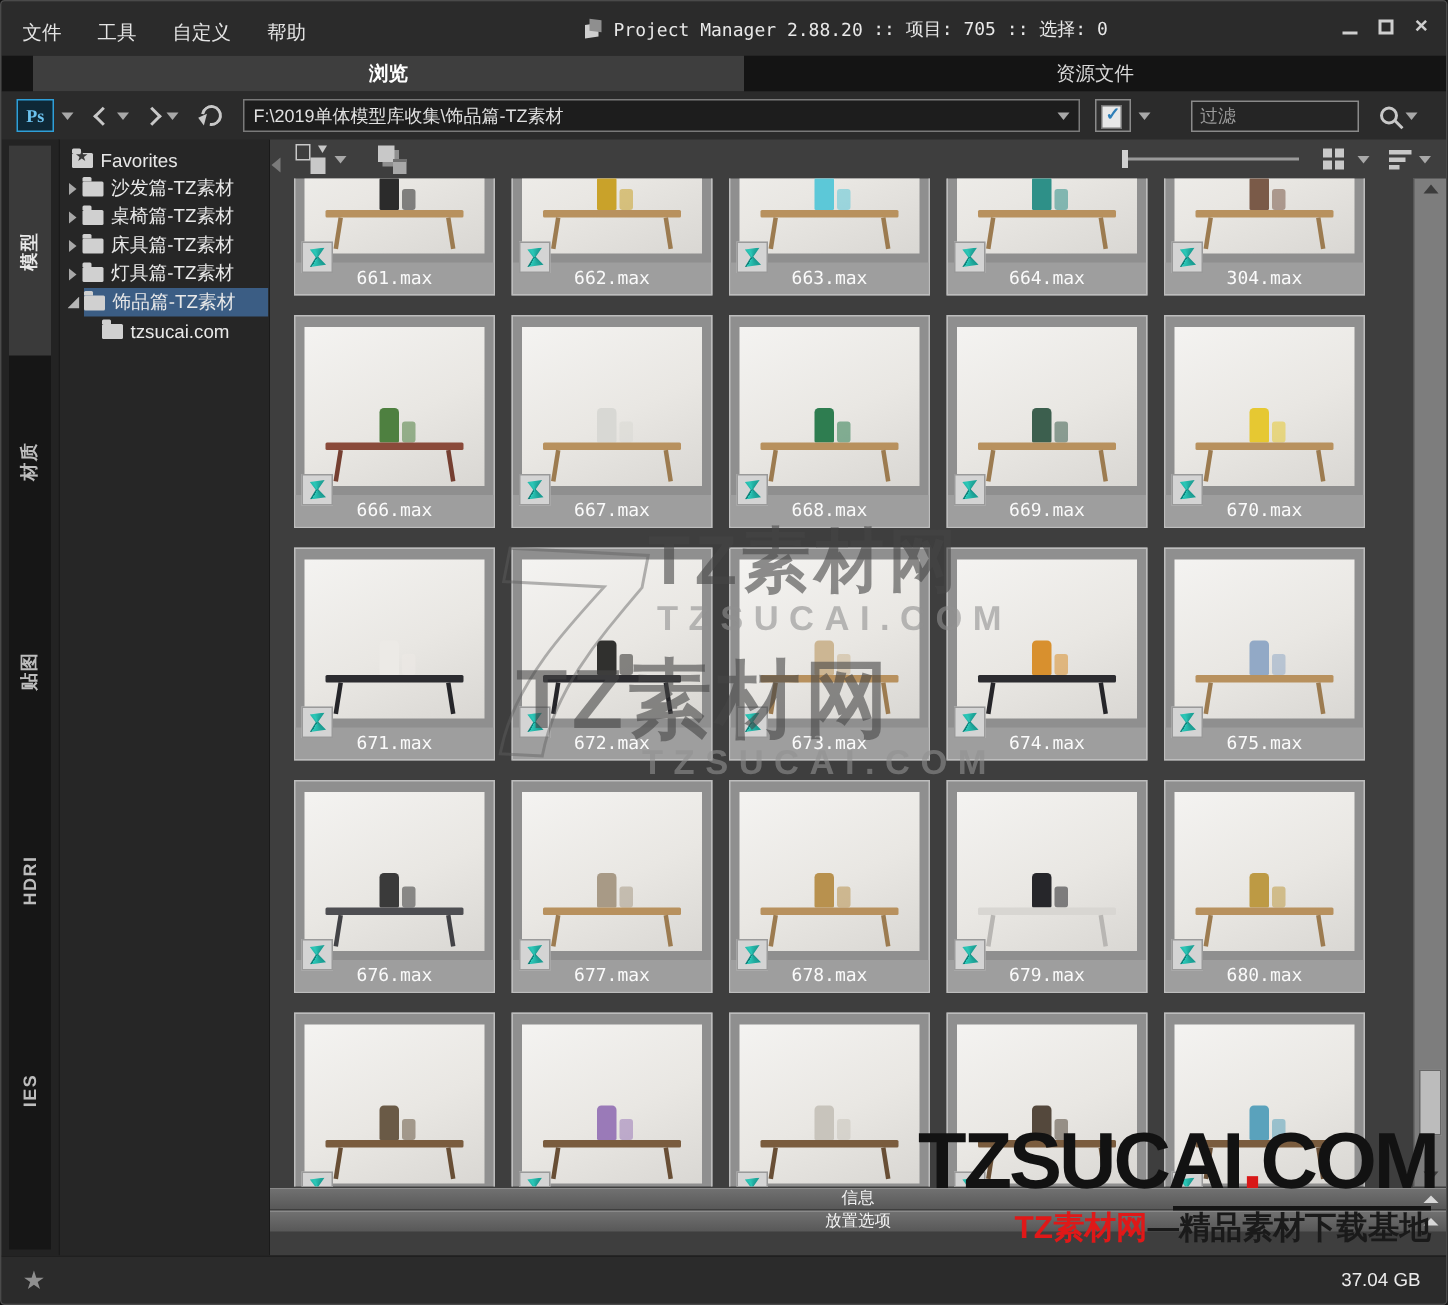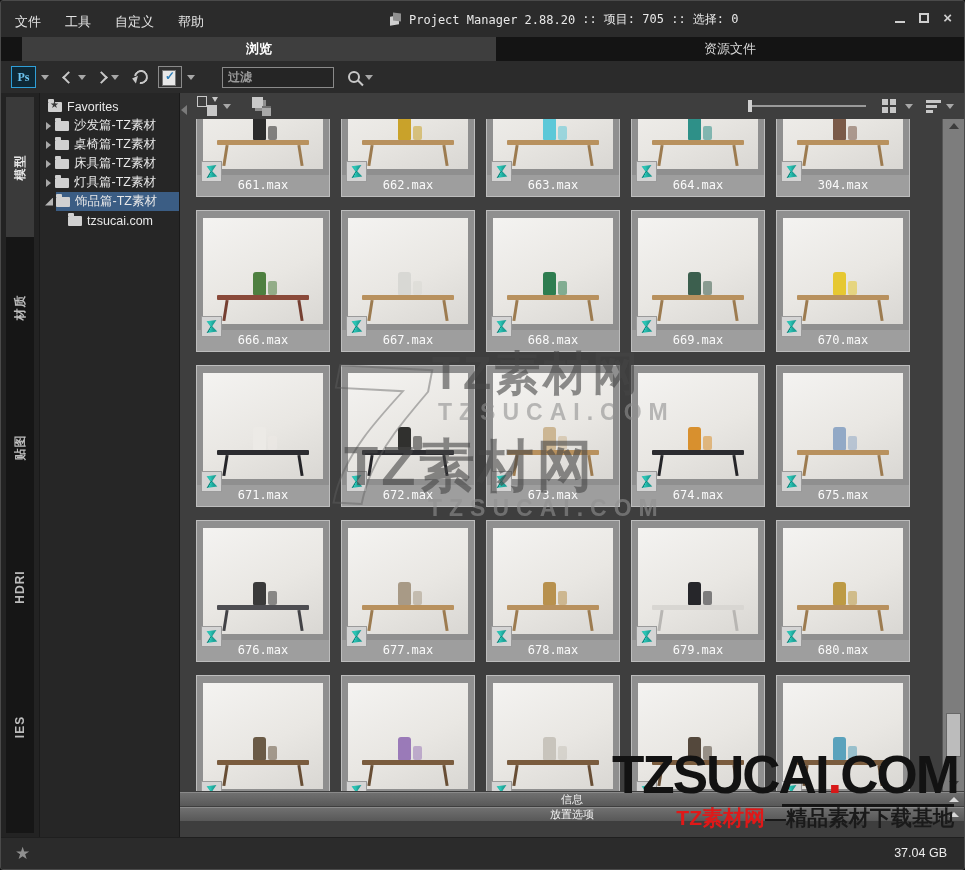--- a/index.html
+++ b/index.html
@@ -36,21 +36,21 @@
   .chev{display:inline-block;width:9px;height:9px;border-left:2px solid #c8c8c8;border-bottom:2px solid #c8c8c8;}
   .chev.back{transform:rotate(45deg);margin-left:10px;}
   .chev.fwd{transform:rotate(225deg);margin-left:6px;}
   .refresh{width:14px;height:14px;border:2px solid #c8c8c8;border-radius:50%;border-left-color:transparent;transform:rotate(-35deg);position:relative;margin-left:10px;}
   .refresh::after{content:"";position:absolute;left:-4px;top:-1px;border-top:4px solid transparent;border-bottom:4px solid transparent;border-right:5px solid #c8c8c8;transform:rotate(50deg);}
   .pathbox{margin-left:14px;width:558px;height:22px;background:#1d1d1d;border:1px solid #7a7a7a;display:flex;align-items:center;padding:0 6px;position:relative;}
   .pathtext{color:#e0e0e0;font-size:12px;white-space:nowrap;overflow:hidden;flex:1;}
   .preset{width:24px;height:22px;border:1px solid #8a8a8a;background:#303030;position:relative;margin-left:10px;}
   .preset::before{content:"";position:absolute;left:3px;top:3px;width:12px;height:14px;background:#e8e8e8;border:1px solid #777;}
   .preset::after{content:"\2713";position:absolute;left:6px;top:2px;font-size:12px;font-weight:bold;color:#2f7fb8;}
-  .filterbox{margin-left:22px;width:112px;height:21px;background:#252525;border:1px solid #8a8a8a;color:#d8d8d8;font-size:12px;padding:0 5px;outline:none;font-weight:bold;}
+  .filterbox{margin-left:22px;width:112px;height:21px;background:#252525;border:1px solid #8a8a8a;color:#d8d8d8;font-size:12px;padding:0 5px;outline:none;}
   .filterbox::placeholder{color:#9a9a9a;}
   .mag{width:12px;height:12px;border:2px solid #c8c8c8;border-radius:50%;position:relative;margin-left:14px;}
   .mag::after{content:"";position:absolute;width:7px;height:2px;background:#c8c8c8;right:-6px;bottom:-3px;transform:rotate(45deg);}
 
   
   .main{position:absolute;top:92px;left:0;right:0;bottom:32px;display:flex;}
 
   
   .sidestrip{width:38px;background:#232323;position:relative;flex:none;}
   .strip-col{position:absolute;left:5px;top:4px;bottom:4px;width:28px;background:#161616;display:flex;flex-direction:column;}
@@ -177,20 +177,24 @@
   </div>
 
   <div class="toolbar">
     <div class="psbtn">Ps</div>
     <span class="caret tb-caret"></span>
     <span class="chev back"></span>
     <span class="caret tb-caret"></span>
     <span class="chev fwd"></span>
     <span class="caret tb-caret"></span>
     <span class="refresh"></span>
+    <div class="pathbox">
+      <span class="pathtext">F:\2019单体模型库收集\饰品篇-TZ素材</span>
+      <span class="caret"></span>
+    </div>
     <div class="preset"></div>
     <span class="caret tb-caret"></span>
     <input class="filterbox" placeholder="过滤" style="">
     <span class="mag"></span>
     <span class="caret tb-caret"></span>
   </div>
 
   <div class="main">
 
     <div class="sidestrip">

